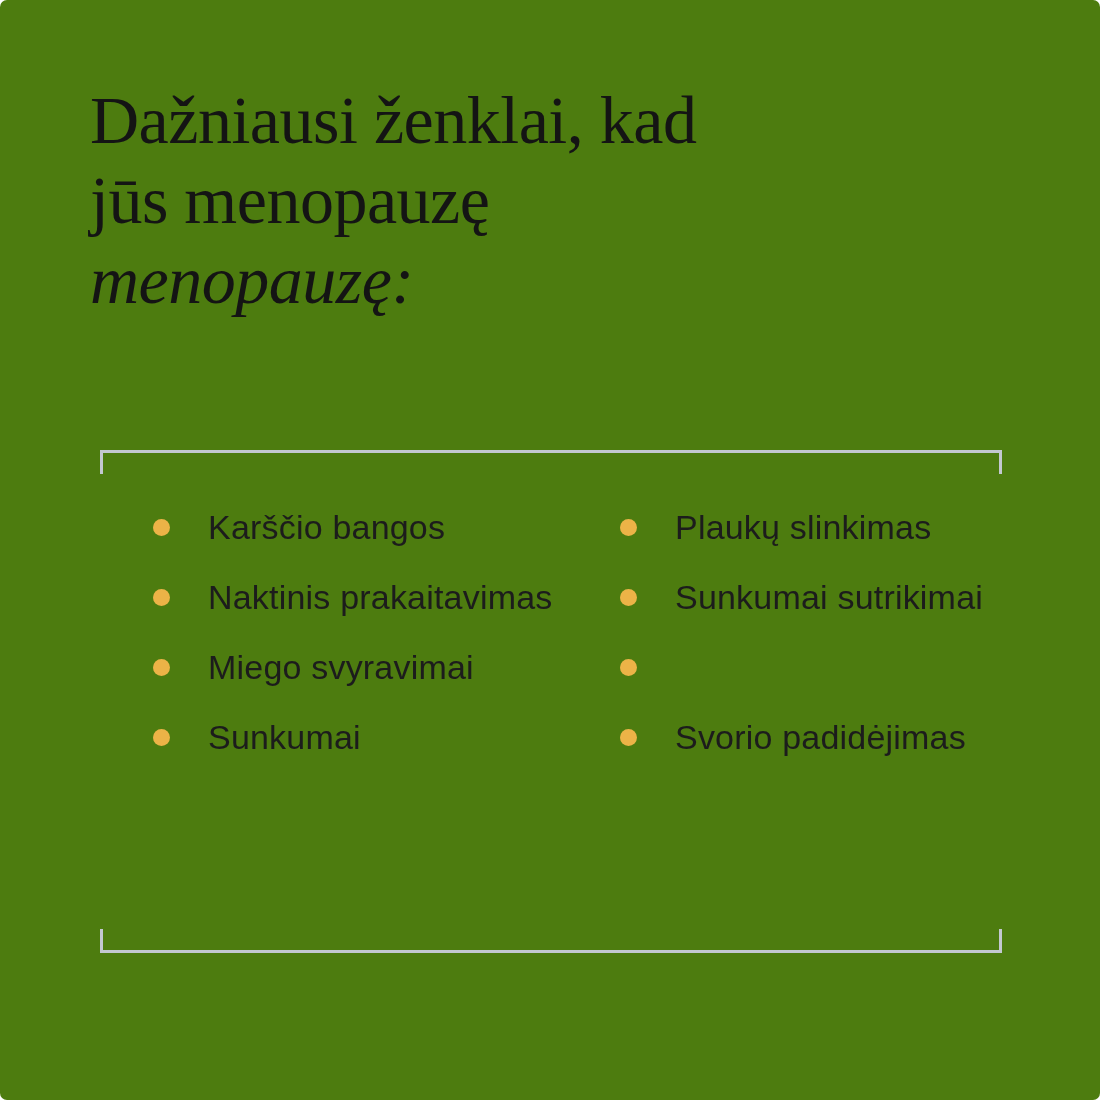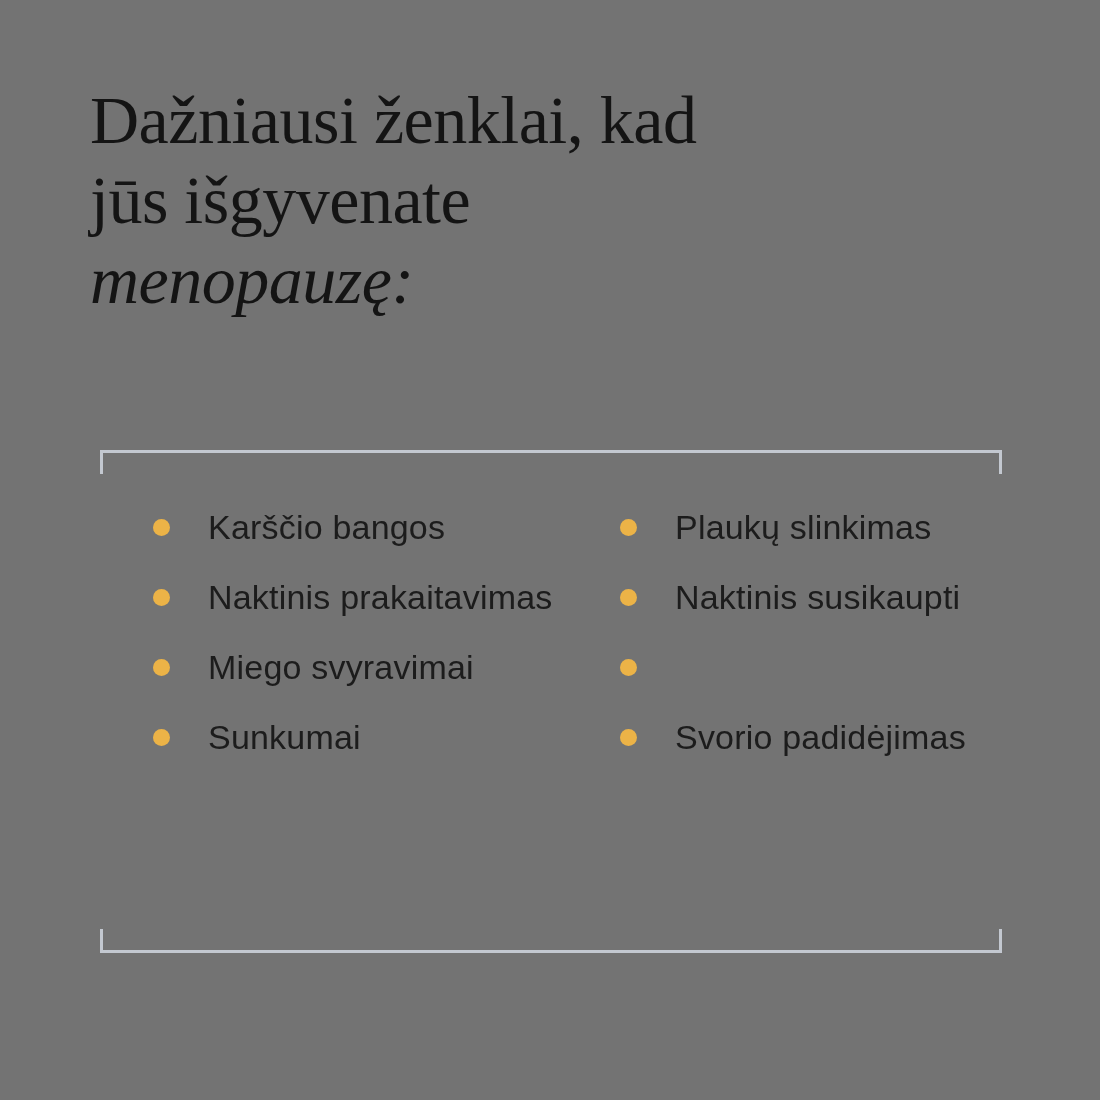--- a/index.html
+++ b/index.html
@@ -3,23 +3,24 @@
 <meta charset="utf-8">
 <style>
   html, body {
     margin: 0;
     padding: 0;
   }
   .canvas {
     position: relative;
     width: 1100px;
     height: 1100px;
-    background: #737373;
+    background: #4d7c0f;
     overflow: hidden;
     font-family: "Liberation Sans", sans-serif;
+    border-radius: 7px;
   }
 
   
   .title {
     position: absolute;
     left: 90px;
     top: 80px;
     font-family: "Liberation Serif", serif;
     font-size: 68px;
     line-height: 80px;
@@ -86,21 +87,21 @@
     background: #ECB347;
   }
 </style>
 </head>
 <body>
 
 <div class="canvas">
 
   <div class="title">
     <div class="line">Dažniausi ženklai, kad</div>
-    <div class="line">jūs išgyvenate</div>
+    <div class="line">jūs menopauzę</div>
     <div class="line italic">menopauzę:</div>
   </div>
 
   <div class="frame">
     <div class="edge top"></div>
     <div class="edge bottom"></div>
   </div>
 
   <ul class="symptom-list left">
     <li class="symptom-item">
@@ -121,21 +122,21 @@
     </li>
   </ul>
 
   <ul class="symptom-list right">
     <li class="symptom-item">
       <span class="bullet"></span>
       <span>Plaukų slinkimas</span>
     </li>
     <li class="symptom-item">
       <span class="bullet"></span>
-      <span>Naktinis susikaupti</span>
+      <span>Sunkumai sutrikimai</span>
     </li>
     <li class="symptom-item">
       <span class="bullet"></span>
     </li>
     <li class="symptom-item">
       <span class="bullet"></span>
       <span>Svorio padidėjimas</span>
     </li>
   </ul>
 

